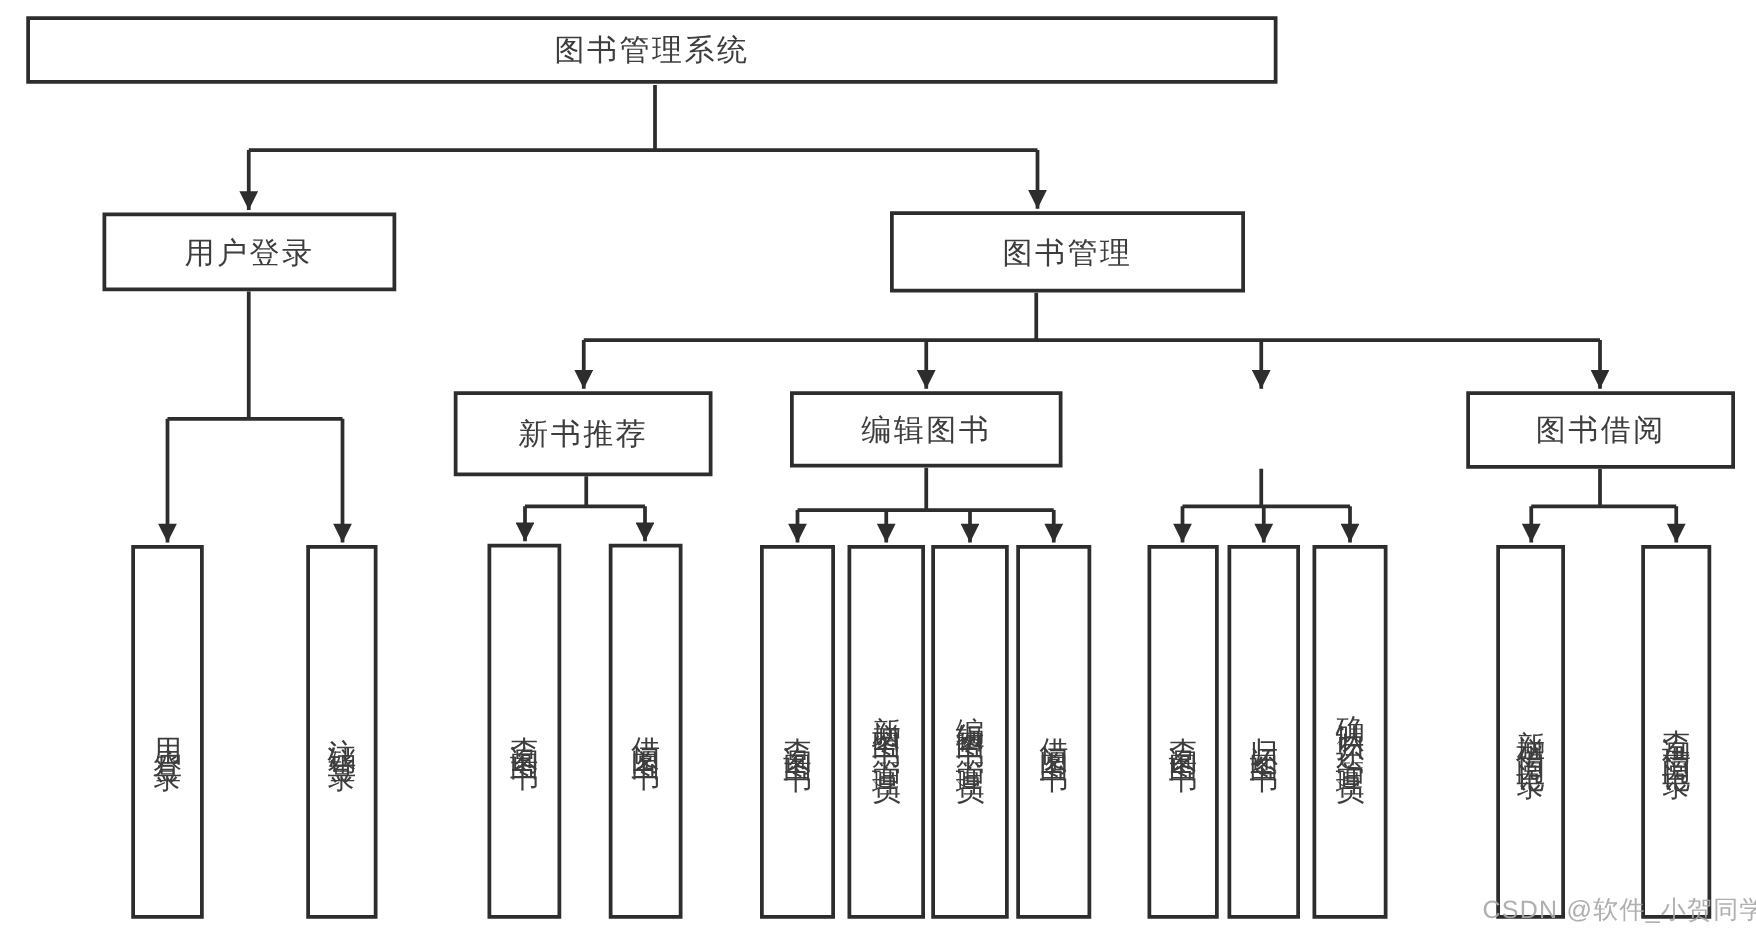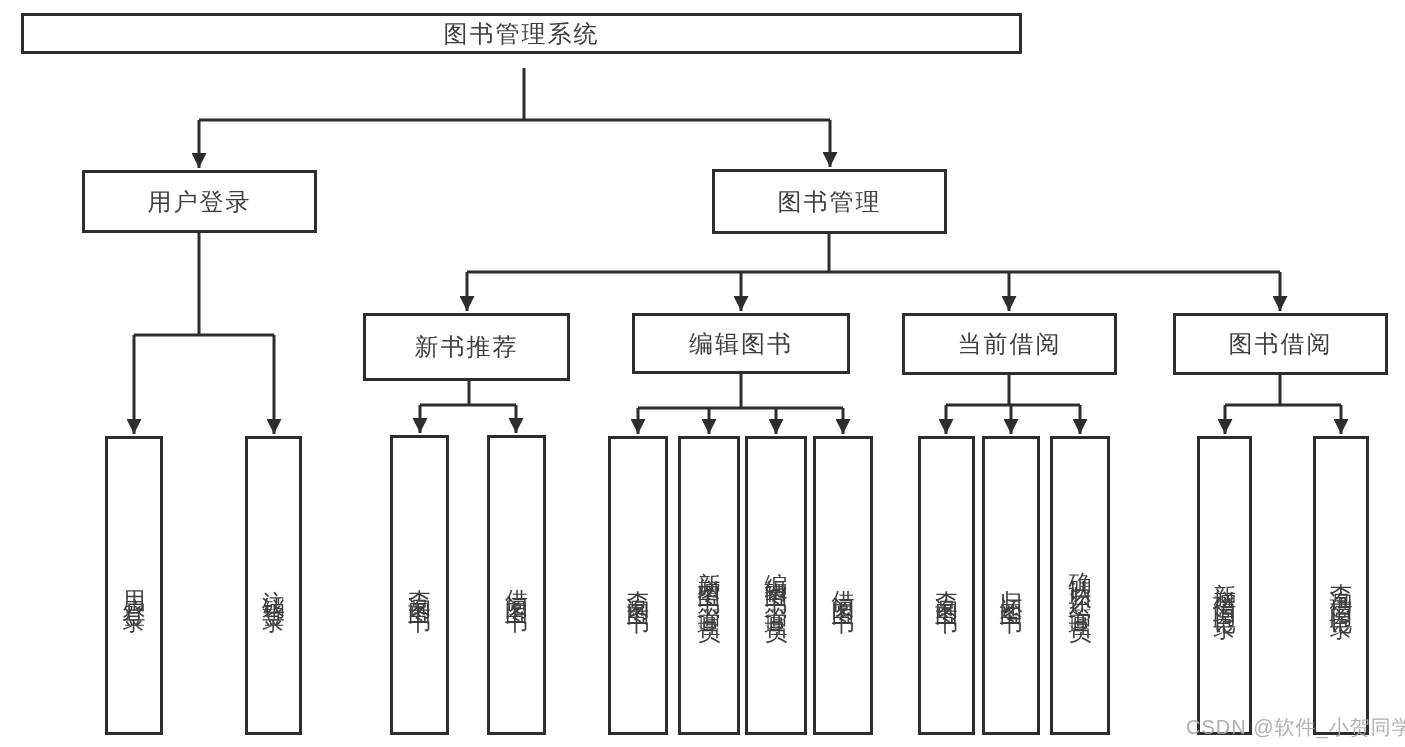--- a/index.html
+++ b/index.html
@@ -82,28 +82,27 @@
       <path d="M946,405 V434" marker-end="url(#arrow)"></path>
       <path d="M1011,405 V434" marker-end="url(#arrow)"></path>
       <path d="M1080,405 V434" marker-end="url(#arrow)"></path>
 
       <path d="M1280,375 V405 M1225,405 H1341"></path>
       <path d="M1225,405 V434" marker-end="url(#arrow)"></path>
       <path d="M1341,405 V434" marker-end="url(#arrow)"></path>
     </g>
   </svg>
 
-  <div class="node h" style="left:21px;top:13px;width:1001px;height:41px;">图书管理系统</div>
+  <div class="node h" style="left:21px;top:13px;width:1001px;height:54px;">图书管理系统</div>
 
   <div class="node h" style="left:82px;top:170px;width:235px;height:63px;">用户登录</div>
-  <div class="node h" style="left:712px;top:169px;width:235px;height:65px;">图书管理</div>
+  <div class="node h" style="left:712px;top:169px;width:284px;height:65px;">图书管理</div>
 
   <div class="node h" style="left:363px;top:313px;width:207px;height:68px;">新书推荐</div>
   <div class="node h" style="left:632px;top:313px;width:218px;height:61px;">编辑图书</div>
-  <div class="node h" style="left:902px;top:313px;width:215px;height:62px;">当前借阅</div>
   <div class="node h" style="left:1173px;top:313px;width:215px;height:62px;">图书借阅</div>
 
   <div class="node v" style="left:105px;top:436px;width:58px;height:299px;">用户登录</div>
   <div class="node v" style="left:245px;top:436px;width:57px;height:299px;">注销登录</div>
 
   <div class="node v" style="left:390px;top:435px;width:59px;height:300px;">查询图书</div>
   <div class="node v" style="left:487px;top:435px;width:59px;height:300px;">借阅图书</div>
 
   <div class="node v" style="left:608px;top:436px;width:60px;height:299px;">查询图书</div>
   <div class="node v" style="left:678px;top:436px;width:62px;height:299px;">新增图书（管理员）</div>

